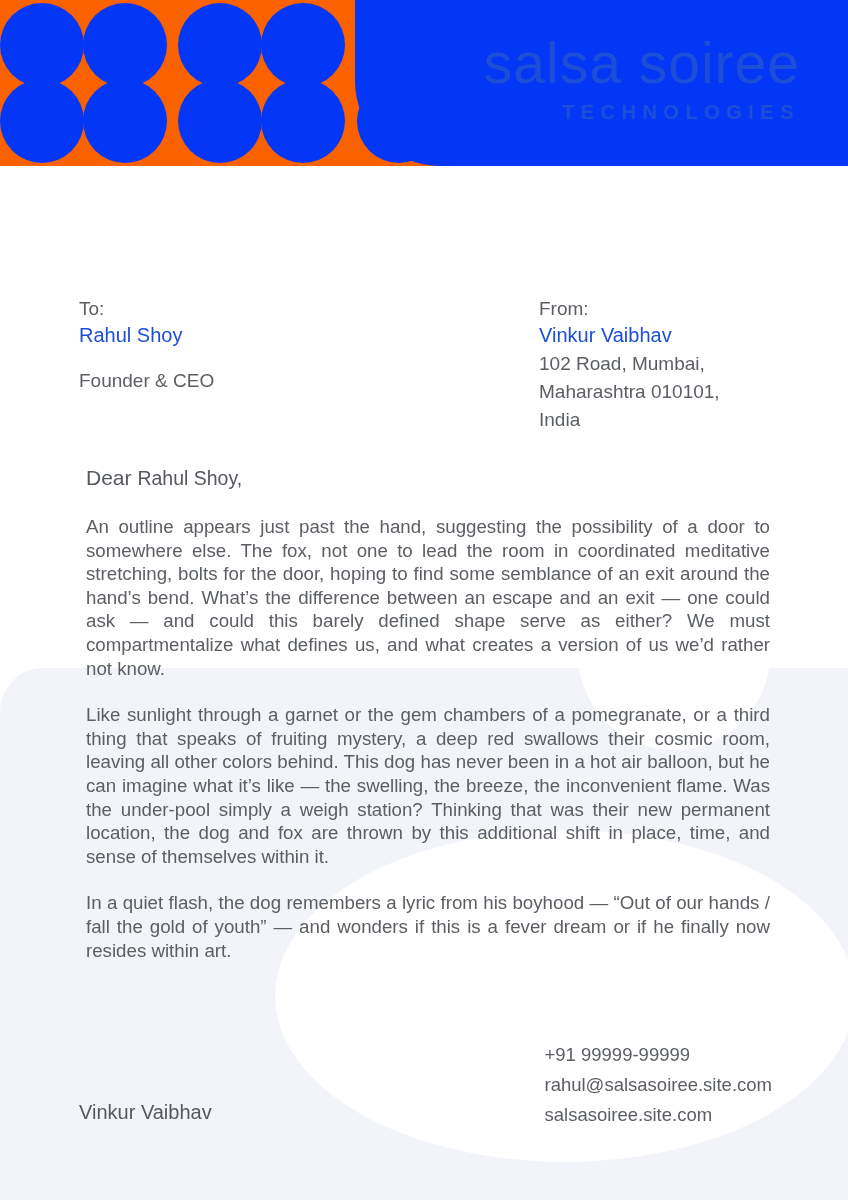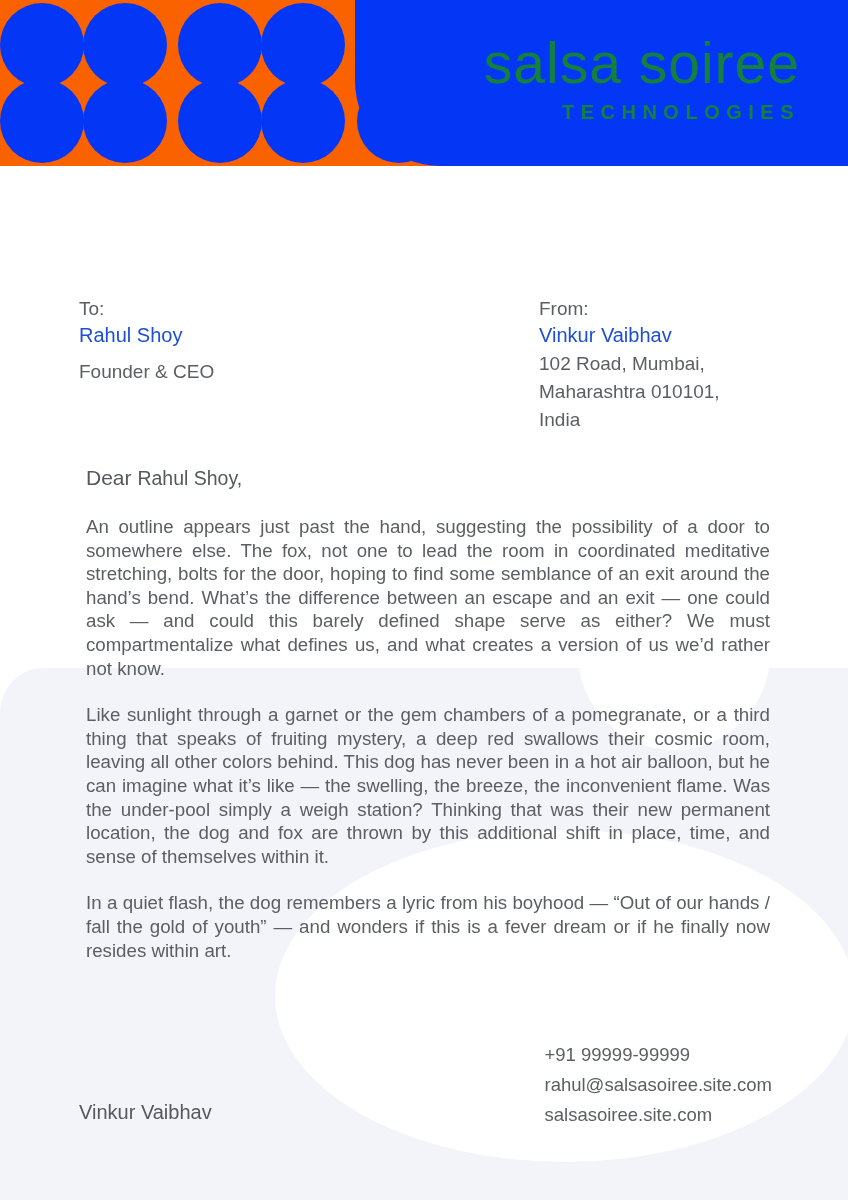--- a/index.html
+++ b/index.html
@@ -9,35 +9,35 @@
     background:#ffffff;
     overflow:hidden;
     font-family:"Liberation Sans","DejaVu Sans",sans-serif;
     color:#5b5e63;
   }
   
   .header{position:absolute;left:0;top:0;width:848px;height:166px;overflow:hidden;}
   .orange-bg{position:absolute;left:0;top:0;width:460px;height:166px;background:var(--orange);}
   .pcircle{position:absolute;width:84px;height:84px;border-radius:50%;background:var(--blue);}
   .blue-panel{position:absolute;left:355px;top:0;width:493px;height:166px;background:var(--blue);border-bottom-left-radius:85px;}
-  .brand{position:absolute;right:48px;top:34px;text-align:right;color:#15803d;z-index:3;}
+  .brand{position:absolute;right:48px;top:34px;text-align:right;color:#1d4ed8;z-index:3;}
   .brand-name{font-size:57px;line-height:1.05;font-weight:500;letter-spacing:1px;}
   .brand-tagline{font-size:20px;font-weight:700;letter-spacing:6.5px;margin-top:7px;}
   
   .wm-tint{position:absolute;left:0;top:668px;width:848px;height:532px;background:#f2f4f9;border-top-left-radius:44px;z-index:0;}
   .wm-white{position:absolute;border-radius:50%;background:#ffffff;z-index:0;}
   .wm-bite-top{left:578px;top:558px;width:192px;height:192px;}
   .wm-blob-mid{left:275px;top:830px;width:580px;height:332px;}
   
   .content{position:absolute;left:0;top:0;width:848px;height:1200px;z-index:1;}
   .to-from{position:absolute;left:79px;right:79px;top:295px;display:flex;justify-content:space-between;}
   .block-label{font-size:19px;line-height:27px;}
   .block-name{font-size:20px;line-height:27px;color:#1d4ed8;}
   .block-line{font-size:19px;line-height:27px;margin-top:1px;}
-  .to-block .block-line{margin-top:9px;}
+  .to-block .block-line{margin-top:18px;}
   .from-block{width:230px;}
   .letter-body{position:absolute;left:86px;right:78px;top:466px;}
   .salutation{font-size:21px;color:#55585e;margin:0 0 25px 0;}
   .salutation .sal-name{font-size:19.5px;}
   .letter-body p{
     font-size:18.7px;line-height:23.6px;
     text-align:justify;margin:0 0 23px 0;
   }
   
   .contact{position:absolute;right:76px;top:1040px;font-size:18.5px;line-height:30px;}

